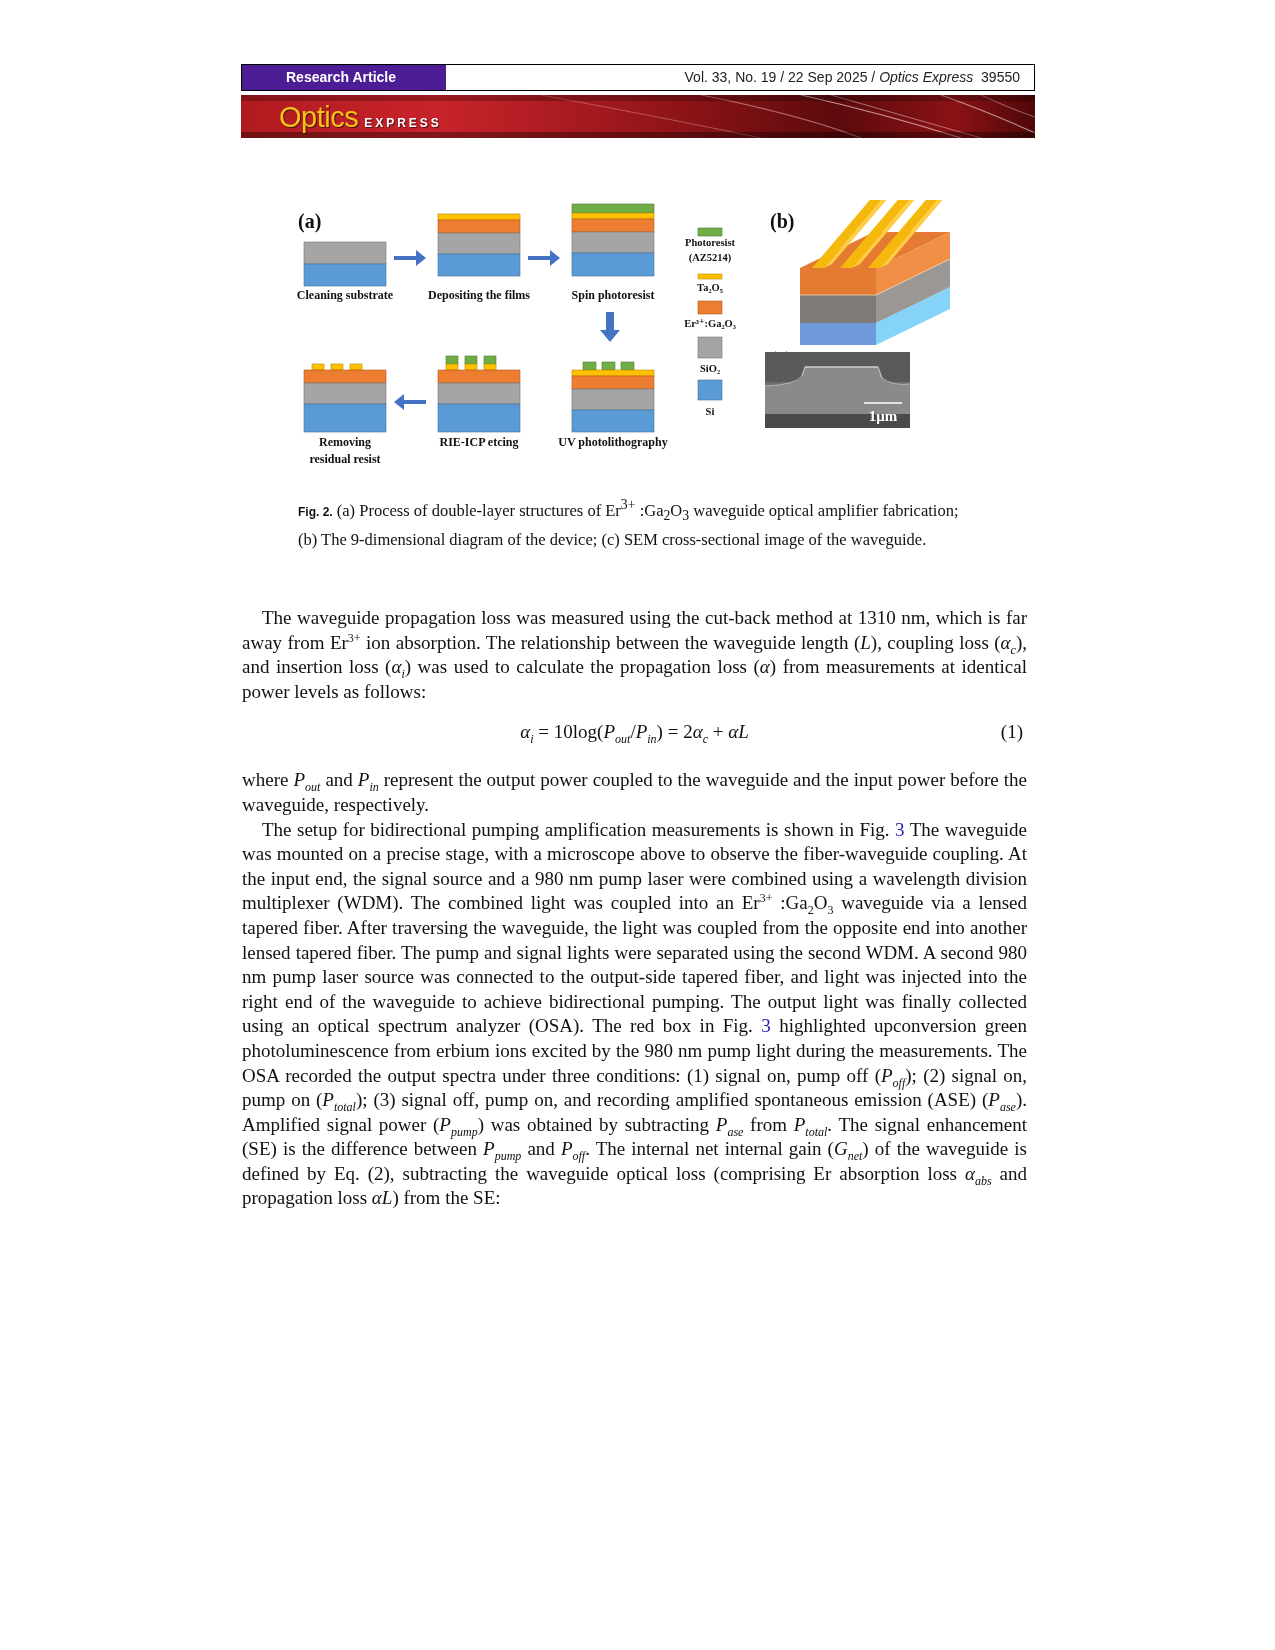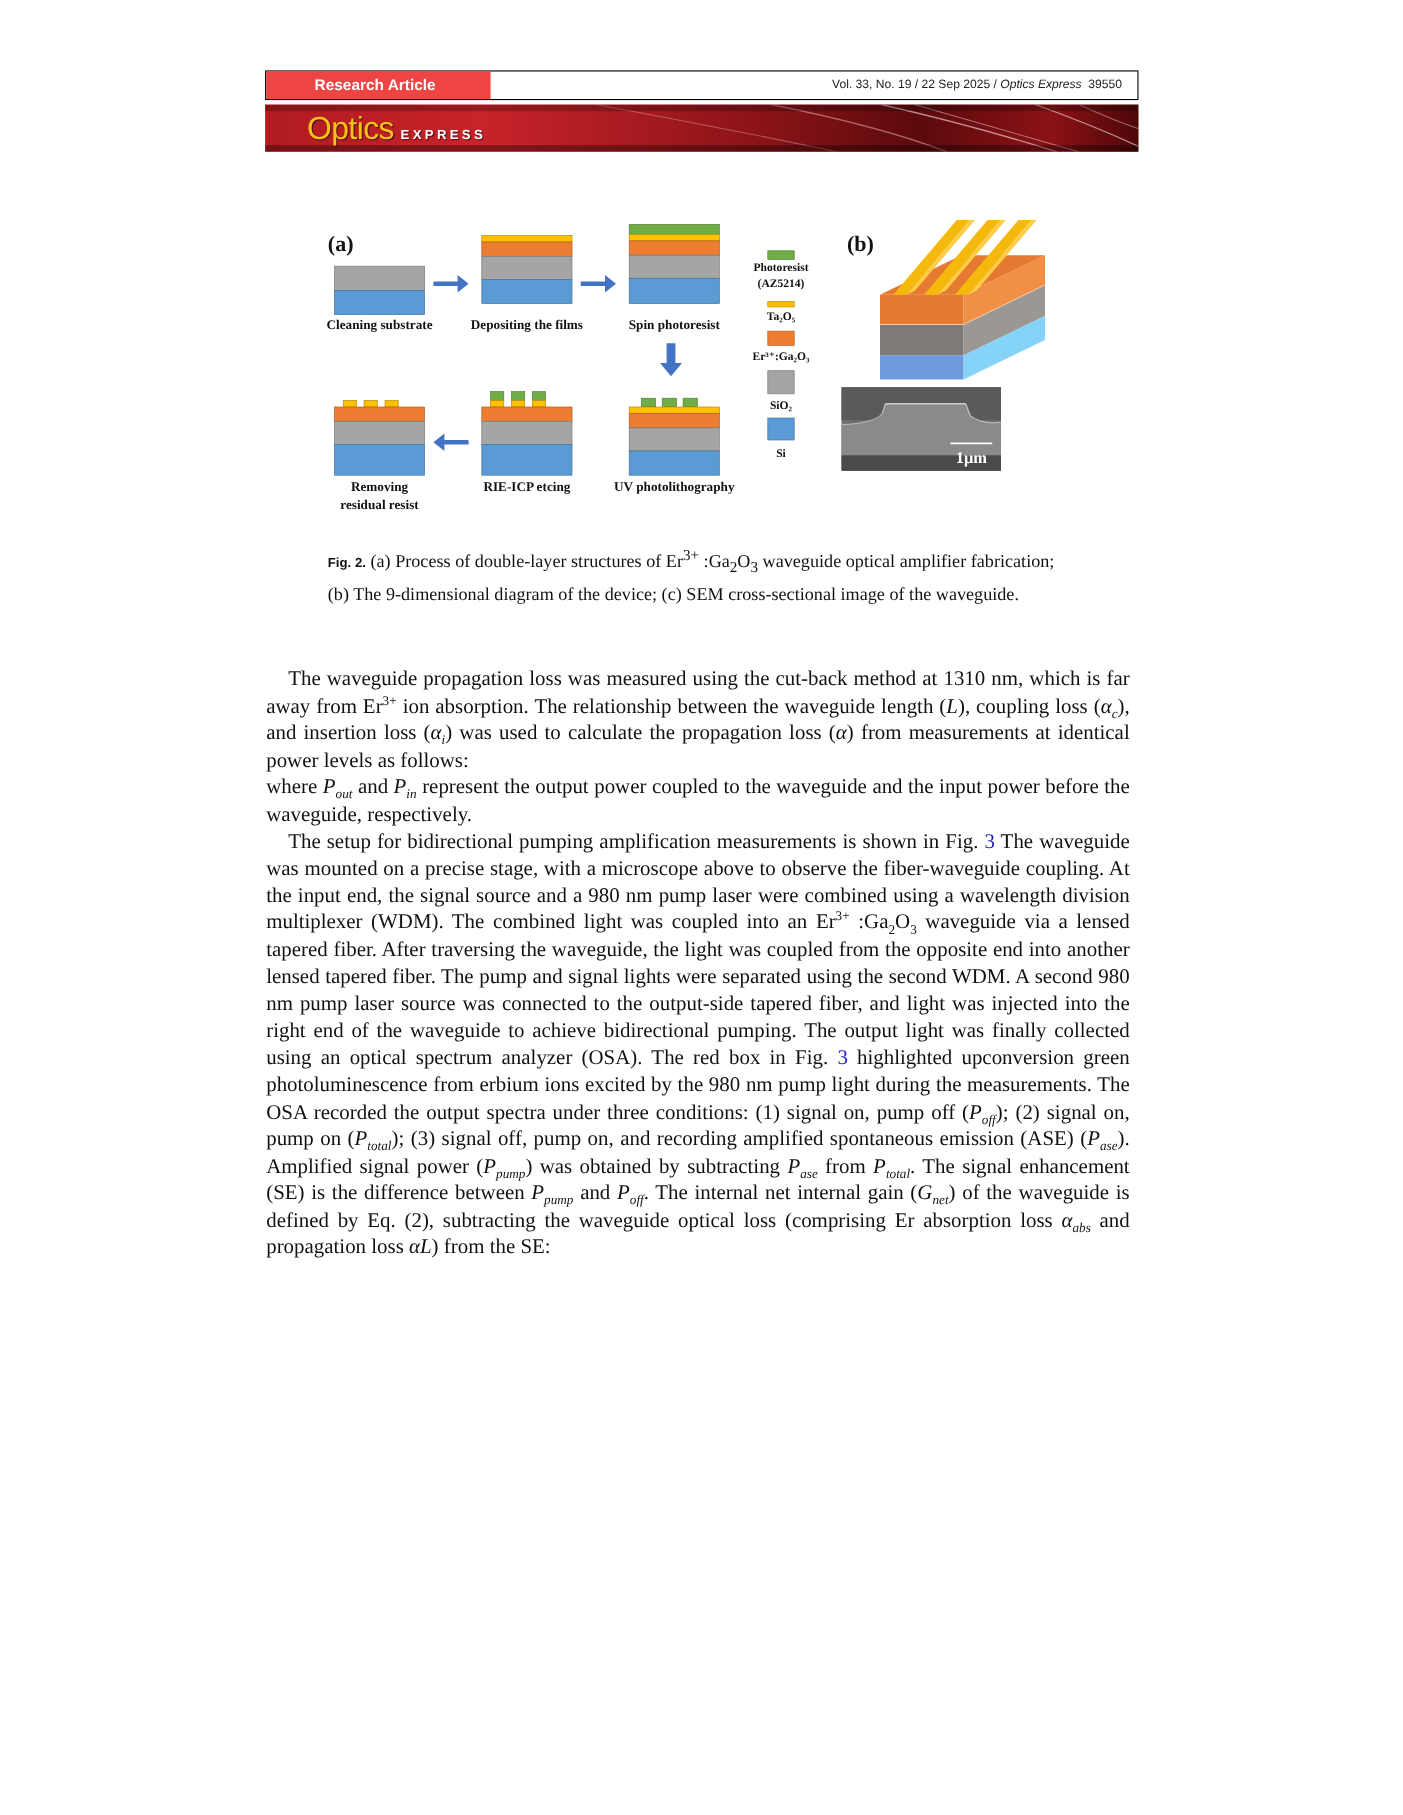--- a/index.html
+++ b/index.html
@@ -2,25 +2,25 @@
 <html><head>
 <meta charset="utf-8">
 <style>
   html, body { margin: 0; padding: 0; background: #ffffff; }
   body { width: 1275px; height: 1650px; position: relative; overflow: hidden;
          font-family: "Liberation Serif", "DejaVu Serif", serif; color: #111; }
 
   
   .hdr-top { position: absolute; left: 241px; top: 64px; width: 794px; height: 27px;
              border: 1px solid #000; box-sizing: border-box; display: flex; }
-  .hdr-label { width: 204px; background: #ef4444; color: #fff;
+  .hdr-label { width: 204px; background: #4c1d95; color: #fff;
                font-family: "Liberation Sans", "DejaVu Sans", sans-serif; font-weight: bold;
                font-size: 14px; line-height: 25px; padding-left: 44px; box-sizing: border-box; }
   .hdr-cite { flex: 1; text-align: right; padding-right: 14px;
-              font-family: "Liberation Sans", "DejaVu Sans", sans-serif; font-size: 11px;
+              font-family: "Liberation Sans", "DejaVu Sans", sans-serif; font-size: 14px;
               line-height: 25px; color: #222; }
   .hdr-cite i { font-style: italic; }
   .hdr-banner { position: absolute; left: 241px; top: 95px; width: 794px; height: 43px;
                 background: linear-gradient(90deg, #b01b20 0%, #c8232a 25%, #8e1418 55%, #5c0a0c 75%, #8a1216 90%, #4e0708 100%);
                 overflow: hidden; }
   .hdr-banner svg { position: absolute; left: 0; top: 0; }
   .hdr-brand { position: absolute; left: 38px; top: 6px; font-family: "Liberation Sans", "DejaVu Sans", sans-serif;
                white-space: nowrap; text-shadow: 1px 1px 1px rgba(0,0,0,0.6); }
   .brand-optics { color: #f6c21a; font-size: 29px; font-weight: normal; letter-spacing: -0.5px; }
   .brand-express { color: #ffffff; font-size: 12px; font-weight: bold; letter-spacing: 3px; margin-left: 6px; }
@@ -202,18 +202,22 @@
   </svg>
 </div>
 
 <div class="caption">
   <span class="cap-label">Fig. 2.</span><span> (a) Process of double-layer structures of Er</span><sup>3+</sup><span> :Ga</span><sub>2</sub><span>O</span><sub>3</sub><span> waveguide optical amplifier fabrication; (b) The 9-dimensional diagram of the device; (c) SEM cross-sectional image of the waveguide.</span>
 </div>
 
 <div class="body">
   <p><span>The waveguide propagation loss was measured using the cut-back method at 1310 nm, which is far away from Er</span><sup>3+</sup><span> ion absorption.  The relationship between the waveguide length (</span><i>L</i><span>), coupling loss (</span><i>α</i><sub><i>c</i></sub><span>), and insertion loss (</span><i>α</i><sub><i>i</i></sub><span>) was used to calculate the propagation loss (</span><i>α</i><span>) from measurements at identical power levels as follows:</span></p>
 
+  <div class="eq">
+    <div class="eq-body"><i>α</i><sub><i>i</i></sub><span> = 10log(</span><i>P</i><sub><i>out</i></sub><span>/</span><i>P</i><sub><i>in</i></sub><span>) = 2</span><i>α</i><sub><i>c</i></sub><span> + </span><i>αL</i></div>
+    <div class="eq-num">(1)</div>
+  </div>
 
   <p class="noindent"><span>where </span><i>P</i><sub><i>out</i></sub><span> and </span><i>P</i><sub><i>in</i></sub><span> represent the output power coupled to the waveguide and the input power before the waveguide, respectively.</span></p>
 
   <p><span>The setup for bidirectional pumping amplification measurements is shown in Fig. </span><a class="link">3</a><span> The waveguide was mounted on a precise stage, with a microscope above to observe the fiber-waveguide coupling. At the input end, the signal source and a 980 nm pump laser were combined using a wavelength division multiplexer (WDM). The combined light was coupled into an Er</span><sup>3+</sup><span> :Ga</span><sub>2</sub><span>O</span><sub>3</sub><span> waveguide via a lensed tapered fiber. After traversing the waveguide, the light was coupled from the opposite end into another lensed tapered fiber. The pump and signal lights were separated using the second WDM. A second 980 nm pump laser source was connected to the output-side tapered fiber, and light was injected into the right end of the waveguide to achieve bidirectional pumping. The output light was finally collected using an optical spectrum analyzer (OSA). The red box in Fig. </span><a class="link">3</a><span> highlighted upconversion green photoluminescence from erbium ions excited by the 980 nm pump light during the measurements. The OSA recorded the output spectra under three conditions: (1) signal on, pump off (</span><i>P</i><sub><i>off</i></sub><span>); (2) signal on, pump on (</span><i>P</i><sub><i>total</i></sub><span>); (3) signal off, pump on, and recording amplified spontaneous emission (ASE) (</span><i>P</i><sub><i>ase</i></sub><span>). Amplified signal power (</span><i>P</i><sub><i>pump</i></sub><span>) was obtained by subtracting </span><i>P</i><sub><i>ase</i></sub><span> from </span><i>P</i><sub><i>total</i></sub><span>. The signal enhancement (SE) is the difference between </span><i>P</i><sub><i>pump</i></sub><span> and </span><i>P</i><sub><i>off</i></sub><span>. The internal net internal gain (</span><i>G</i><sub><i>net</i></sub><span>) of the waveguide is defined by Eq. (2), subtracting the waveguide optical loss (comprising Er absorption loss </span><i>α</i><sub><i>abs</i></sub><span> and propagation loss </span><i>αL</i><span>) from the SE:</span></p>
 
 </div>
 
 </body></html>

